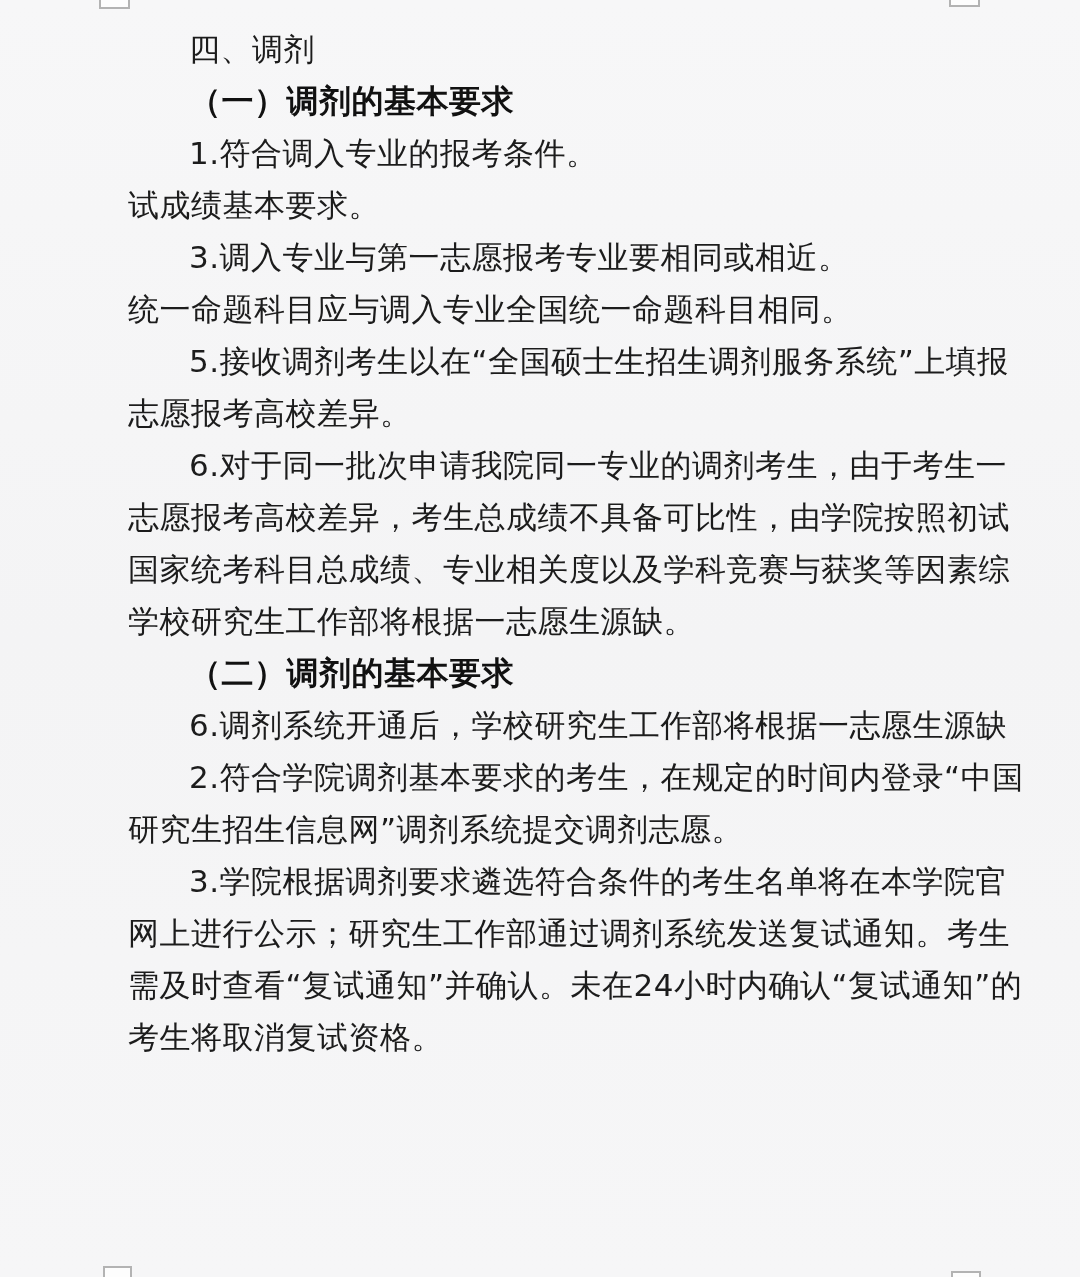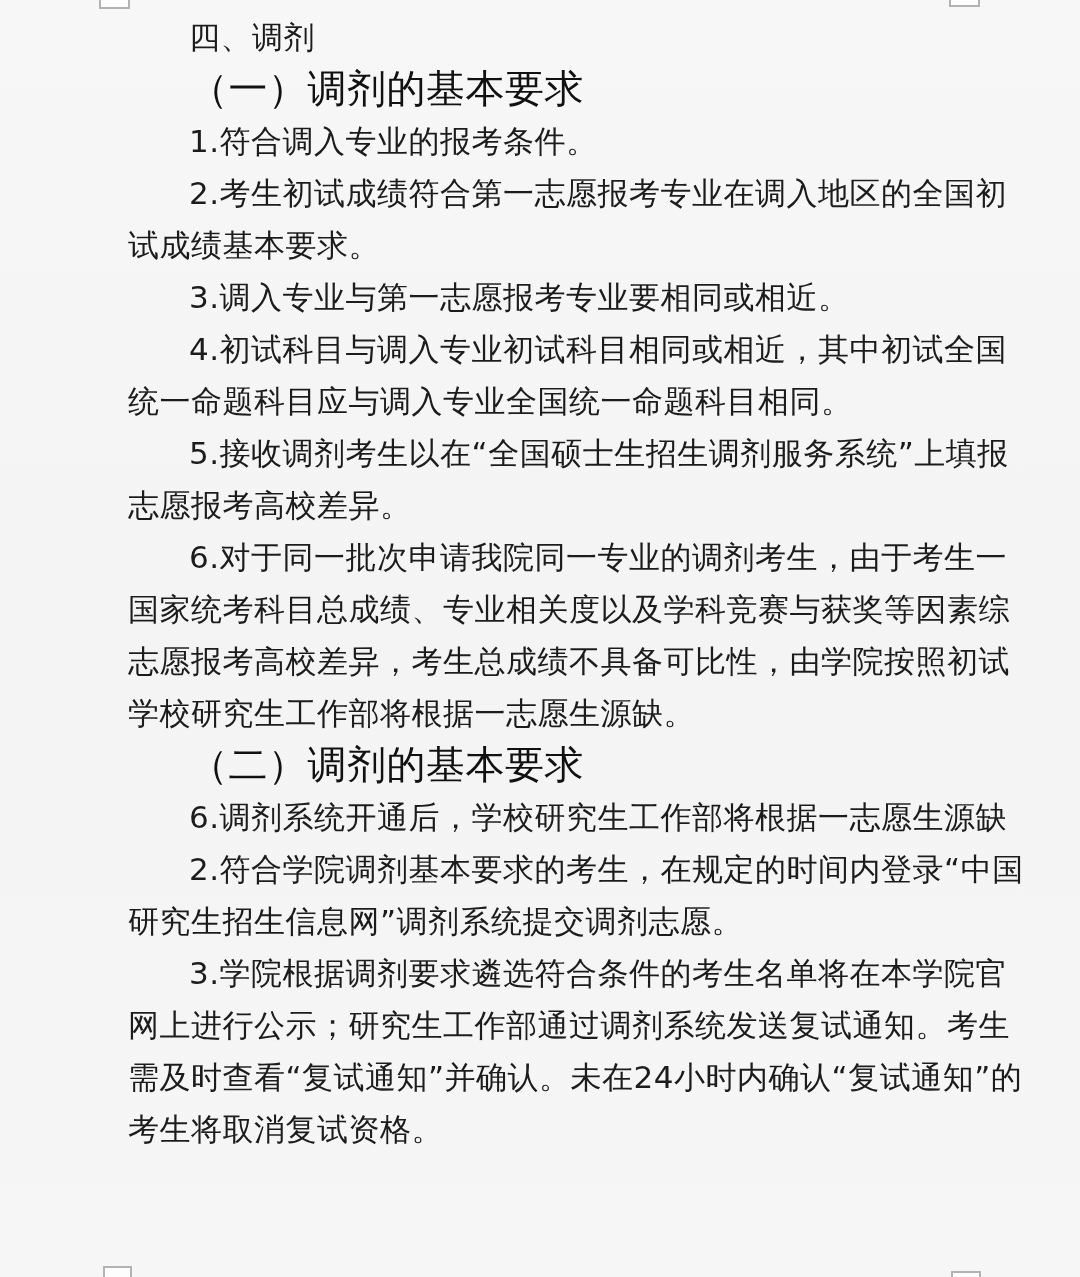--- a/index.html
+++ b/index.html
@@ -13,35 +13,35 @@
     position: relative;
   }
   .page {
     position: absolute;
     inset: 0;
     background: linear-gradient(180deg, #f7f7f8 0%, #f4f4f5 50%, #f6f6f7 100%);
   }
   .text-block {
     position: absolute;
     left: 128px;
-    top: 11px;
+    top: 23px;
     width: 826px;
     font-size: 31px;
     line-height: 52px;
     text-align: justify;
     letter-spacing: 0.5px;
   }
   .line {
     min-height: 52px;
     white-space: nowrap;
   }
   .line.indent { text-indent: 61px; }
   .line.heading {
-    font-weight: normal;
-    font-size: 39px;
+    font-weight: bold;
+    font-size: 32px;
     color: #111;
   }
   
   .crop-box {
     position: absolute;
     background: #fdfdfd;
     border: 2px solid #b3b3b3;
   }
   .crop-box.tl { left: 99px;  top: -7px;    width: 27px; height: 12px; }
   .crop-box.tr { left: 949px; top: -9px;    width: 27px; height: 12px; }
@@ -55,30 +55,28 @@
 
   <div class="crop-box tl"></div>
   <div class="crop-box tr"></div>
   <div class="crop-box bl"></div>
   <div class="crop-box br"></div>
 
   <div class="text-block">
     <div class="line indent">四、调剂</div>
     <div class="line indent heading">（一）调剂的基本要求</div>
     <div class="line indent">1.符合调入专业的报考条件。</div>
-    <div class="line indent">2.考生初试成绩符合第一志愿报考专业在调入地区的全国初</div>
     <div class="line">试成绩基本要求。</div>
     <div class="line indent">3.调入专业与第一志愿报考专业要相同或相近。</div>
-    <div class="line indent">4.初试科目与调入专业初试科目相同或相近，其中初试全国</div>
     <div class="line">统一命题科目应与调入专业全国统一命题科目相同。</div>
     <div class="line indent">5.接收调剂考生以在“全国硕士生招生调剂服务系统”上填报</div>
     <div class="line">志愿报考高校差异。</div>
     <div class="line indent">6.对于同一批次申请我院同一专业的调剂考生，由于考生一</div>
+    <div class="line">志愿报考高校差异，考生总成绩不具备可比性，由学院按照初试</div>
     <div class="line">国家统考科目总成绩、专业相关度以及学科竞赛与获奖等因素综</div>
-    <div class="line">志愿报考高校差异，考生总成绩不具备可比性，由学院按照初试</div>
     <div class="line">学校研究生工作部将根据一志愿生源缺。</div>
     <div class="line indent heading">（二）调剂的基本要求</div>
     <div class="line indent">6.调剂系统开通后，学校研究生工作部将根据一志愿生源缺</div>
     <div class="line indent">2.符合学院调剂基本要求的考生，在规定的时间内登录“中国</div>
     <div class="line">研究生招生信息网”调剂系统提交调剂志愿。</div>
     <div class="line indent">3.学院根据调剂要求遴选符合条件的考生名单将在本学院官</div>
     <div class="line">网上进行公示；研究生工作部通过调剂系统发送复试通知。考生</div>
     <div class="line">需及时查看“复试通知”并确认。未在24小时内确认“复试通知”的</div>
     <div class="line">考生将取消复试资格。</div>
   </div>

